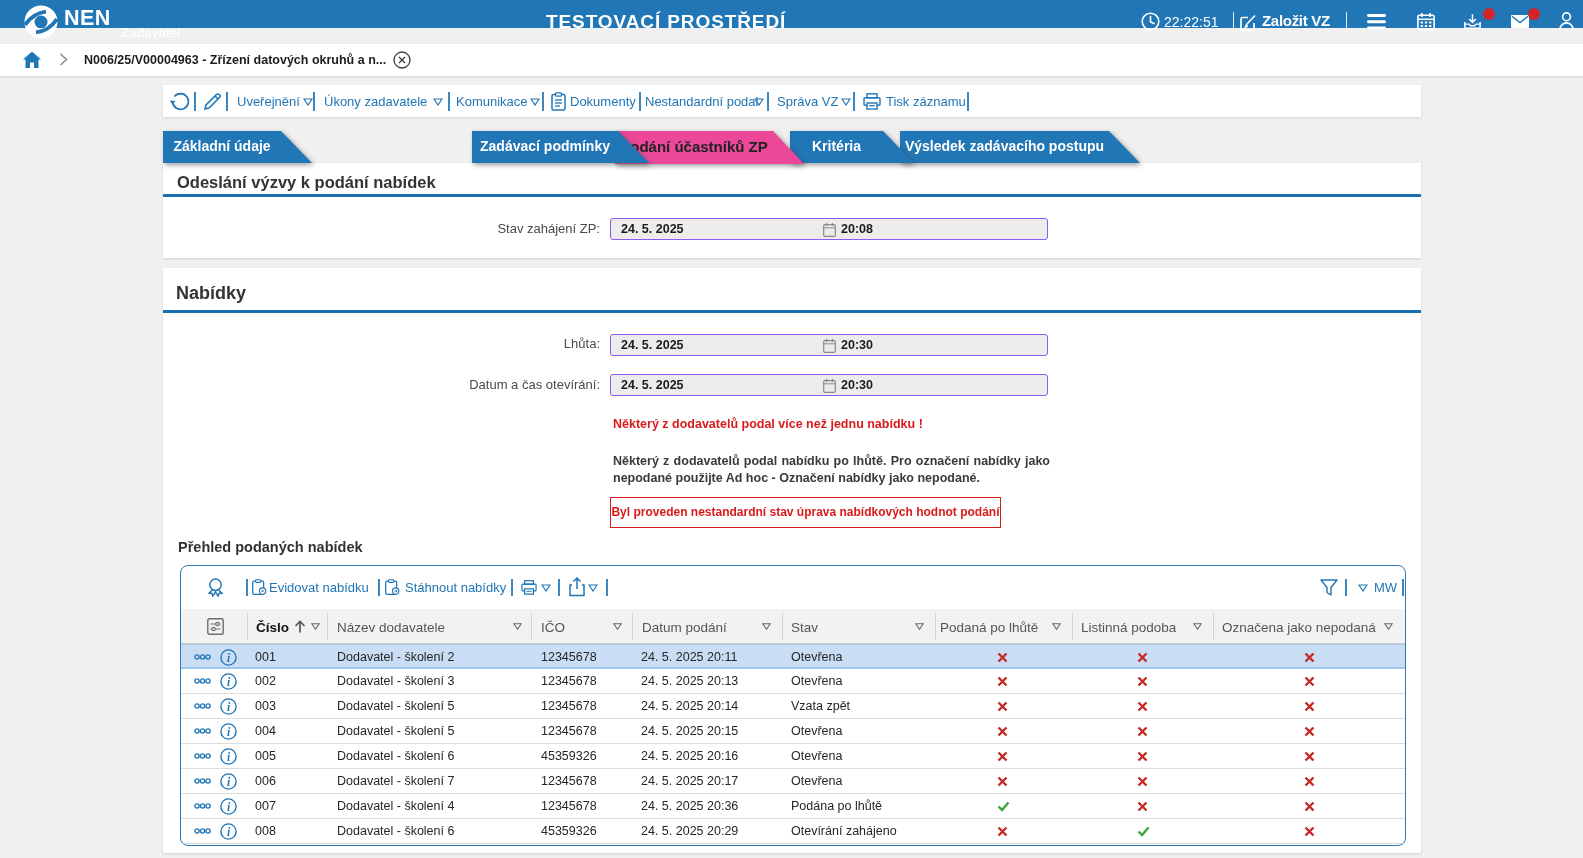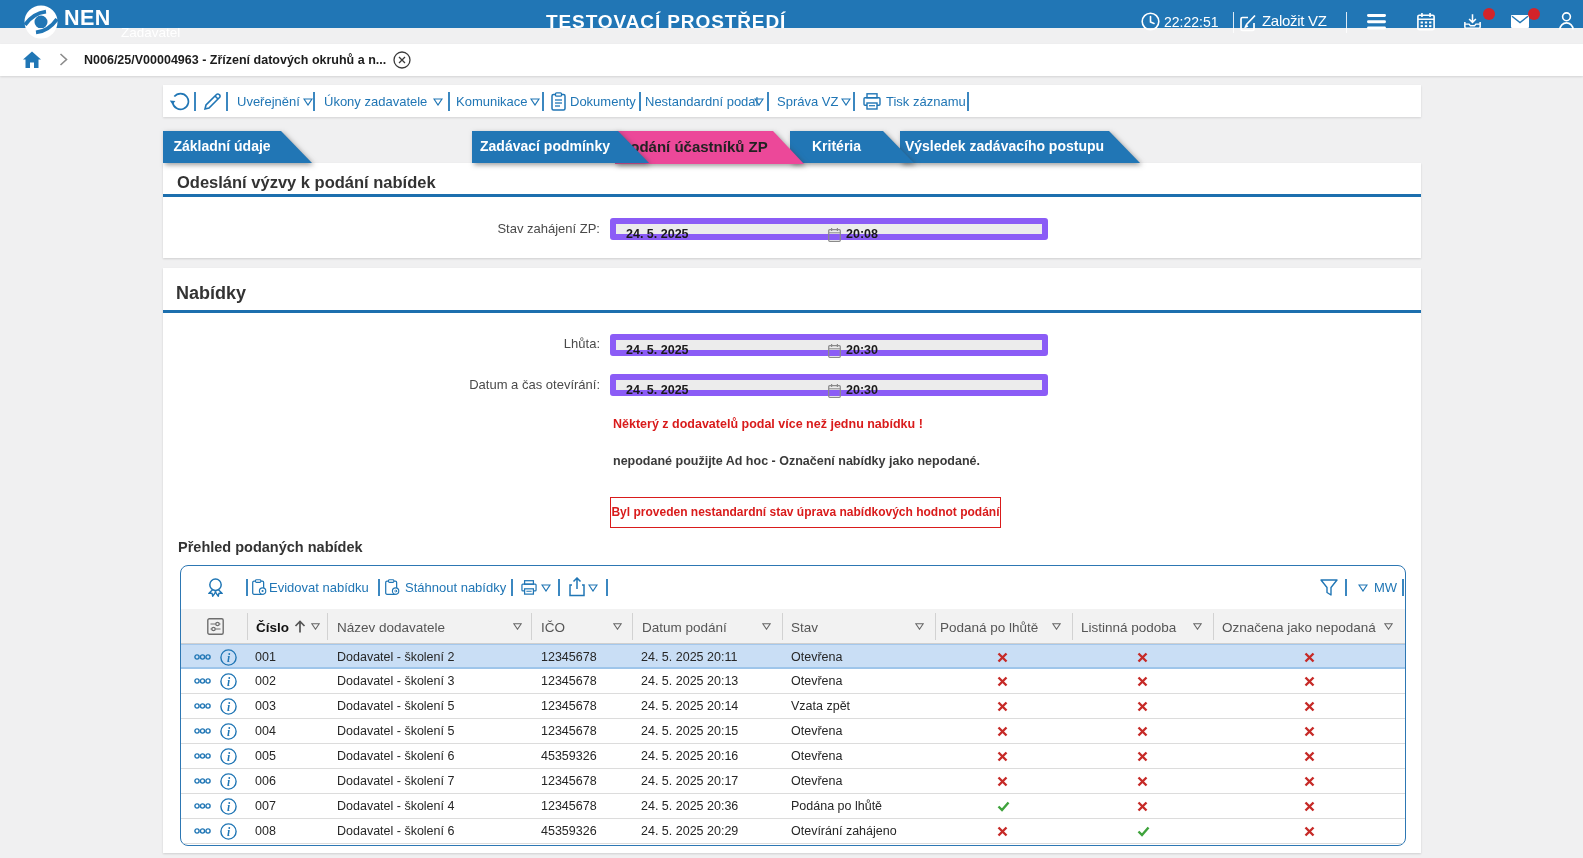--- a/index.html
+++ b/index.html
@@ -8,21 +8,21 @@
   body { font-family:"Liberation Sans", sans-serif; background:#f0f0f1; position:relative; }
   .abs { position:absolute; }
 
   
   #hdr { position:absolute; left:0; top:0; width:1583px; height:28px; background:#2176b5; }
   #hdr .nen { position:absolute; left:64px; top:6px; color:#fff; font-size:21.5px; font-weight:bold; letter-spacing:0.5px; }
   #hdr .zad { position:absolute; left:121px; top:25px; color:#fff; font-size:13.5px; }
   #hdr .env { position:absolute; left:546px; top:11px; color:#fff; font-size:19px; font-weight:bold; letter-spacing:0.9px; }
   .hsep { position:absolute; top:12px; width:1px; height:21px; background:rgba(255,255,255,0.85); }
   #hdr .time { position:absolute; left:1164px; top:14px; color:#fff; font-size:14px; }
-  #hdr .zvz { position:absolute; left:1262px; top:12px; color:#fff; font-size:15px; font-weight:normal; letter-spacing:-0.3px; }
+  #hdr .zvz { position:absolute; left:1262px; top:12px; color:#fff; font-size:15px; font-weight:bold; letter-spacing:-0.3px; }
   .reddot { position:absolute; width:12px; height:12px; border-radius:50%; background:#d32429; top:8px; }
 
   
   #crumb { position:absolute; left:0; top:44px; width:1583px; height:32px; background:#fff; box-shadow:0 1px 2px rgba(0,0,0,0.12); }
   #crumb .ttl { position:absolute; left:84px; top:9px; font-size:12.5px; font-weight:bold; color:#1c1c1c; }
   #toolbar { position:absolute; left:163px; top:85px; width:1258px; height:32px; background:#fff; box-shadow:0 1px 2px rgba(0,0,0,0.12); }
   .tbi { position:absolute; top:0; height:32px; display:flex; align-items:center; color:#2076b5; font-size:13px; }
   .tsep { position:absolute; top:7px; width:1.5px; height:19px; background:#3b87c0; }
 
   
@@ -33,21 +33,21 @@
   .tab span { position:relative; width:100%; text-align:center; top:-1px; }
   .tabw.active { height:33px; }
   .tabw.active .tab { background:#ec4899; color:#222; font-size:15px; }
 
   
   #blk1 { position:absolute; left:163px; top:163px; width:1258px; height:95px; background:#fff; box-shadow:0 1px 2px rgba(0,0,0,0.14); }
   #blk2 { position:absolute; left:163px; top:268px; width:1258px; height:585px; background:#fff; box-shadow:0 1px 2px rgba(0,0,0,0.14); }
   .h1 { position:absolute; font-weight:bold; color:#333; }
   .blueline { position:absolute; left:0; width:1258px; height:3px; background:#1c6fae; }
   .lbl { position:absolute; font-size:13px; color:#4a4a4a; text-align:right; width:220px; }
-  .inp { position:absolute; left:447px; width:438px; height:22px; background:#ececec; border:6px solid #8b5cf6; border-radius:3px; font-size:12.5px; font-weight:bold; color:#1a1a1a; }
+  .inp { position:absolute; left:447px; width:438px; height:22px; background:#ececec; border:1px solid #8b5cf6; border-radius:3px; font-size:12.5px; font-weight:bold; color:#1a1a1a; }
   .inp .d { position:absolute; left:10px; top:3px; }
   .inp .t { position:absolute; left:230px; top:3px; }
   .inp svg { position:absolute; left:212px; top:4px; }
   .red { color:#d91b1b; }
 
   
   #panel { position:absolute; left:180px; top:565px; width:1226px; height:281px; border:1.5px solid #2d77b3; border-radius:8px; background:#fff; overflow:hidden; }
   .pt { position:absolute; top:0; height:43px; display:flex; align-items:center; color:#2076b5; font-size:13px; }
   .psep { position:absolute; top:13px; width:1.5px; height:17px; background:#3b87c0; }
   #thead { position:absolute; left:0; top:43px; width:1224px; height:35px; background:#f2f2f2; border-bottom:1px solid #cfcfcf; }
@@ -262,20 +262,21 @@
     <svg width="13" height="14" viewBox="0 0 13 14">
       <rect x="0.7" y="1.7" width="11.6" height="11.6" rx="1" fill="none" stroke="#8a8a8a" stroke-width="1.2"></rect>
       <line x1="3.6" y1="0" x2="3.6" y2="3" stroke="#8a8a8a" stroke-width="1.2"></line>
       <line x1="9.4" y1="0" x2="9.4" y2="3" stroke="#8a8a8a" stroke-width="1.2"></line>
       <line x1="0.7" y1="4.8" x2="12.3" y2="4.8" stroke="#8a8a8a" stroke-width="1"></line>
     </svg>
     <div class="t">20:30</div>
   </div>
   <div class="abs red" style="left:450px;top:149px;font-size:12.5px;font-weight:bold">Některý z dodavatelů podal více než jednu nabídku !</div>
   <div class="abs" style="left:450px;top:185px;width:437px;font-size:12.5px;font-weight:bold;color:#3a3a3a;line-height:16.5px">
+    <div style="text-align:justify;text-align-last:justify">Některý z dodavatelů podal nabídku po lhůtě. Pro označení nabídky jako</div>
     <div>nepodané použijte Ad hoc - Označení nabídky jako nepodané.</div>
   </div>
   <div class="abs red" style="left:447px;top:229px;width:391px;height:31px;border:1px solid #d91b1b;font-size:12px;font-weight:bold;line-height:29px;text-align:center">Byl proveden nestandardní stav úprava nabídkových hodnot podání</div>
   <div class="h1" style="left:15px;top:271px;font-size:14.5px">Přehled podaných nabídek</div>
 </div>
 
 <div id="panel">
 
   <svg class="abs" style="left:26px;top:12px" width="17" height="19" viewBox="0 0 17 19">
     <circle cx="8.5" cy="6.8" r="5.7" fill="none" stroke="#2076b5" stroke-width="1.5"></circle>

